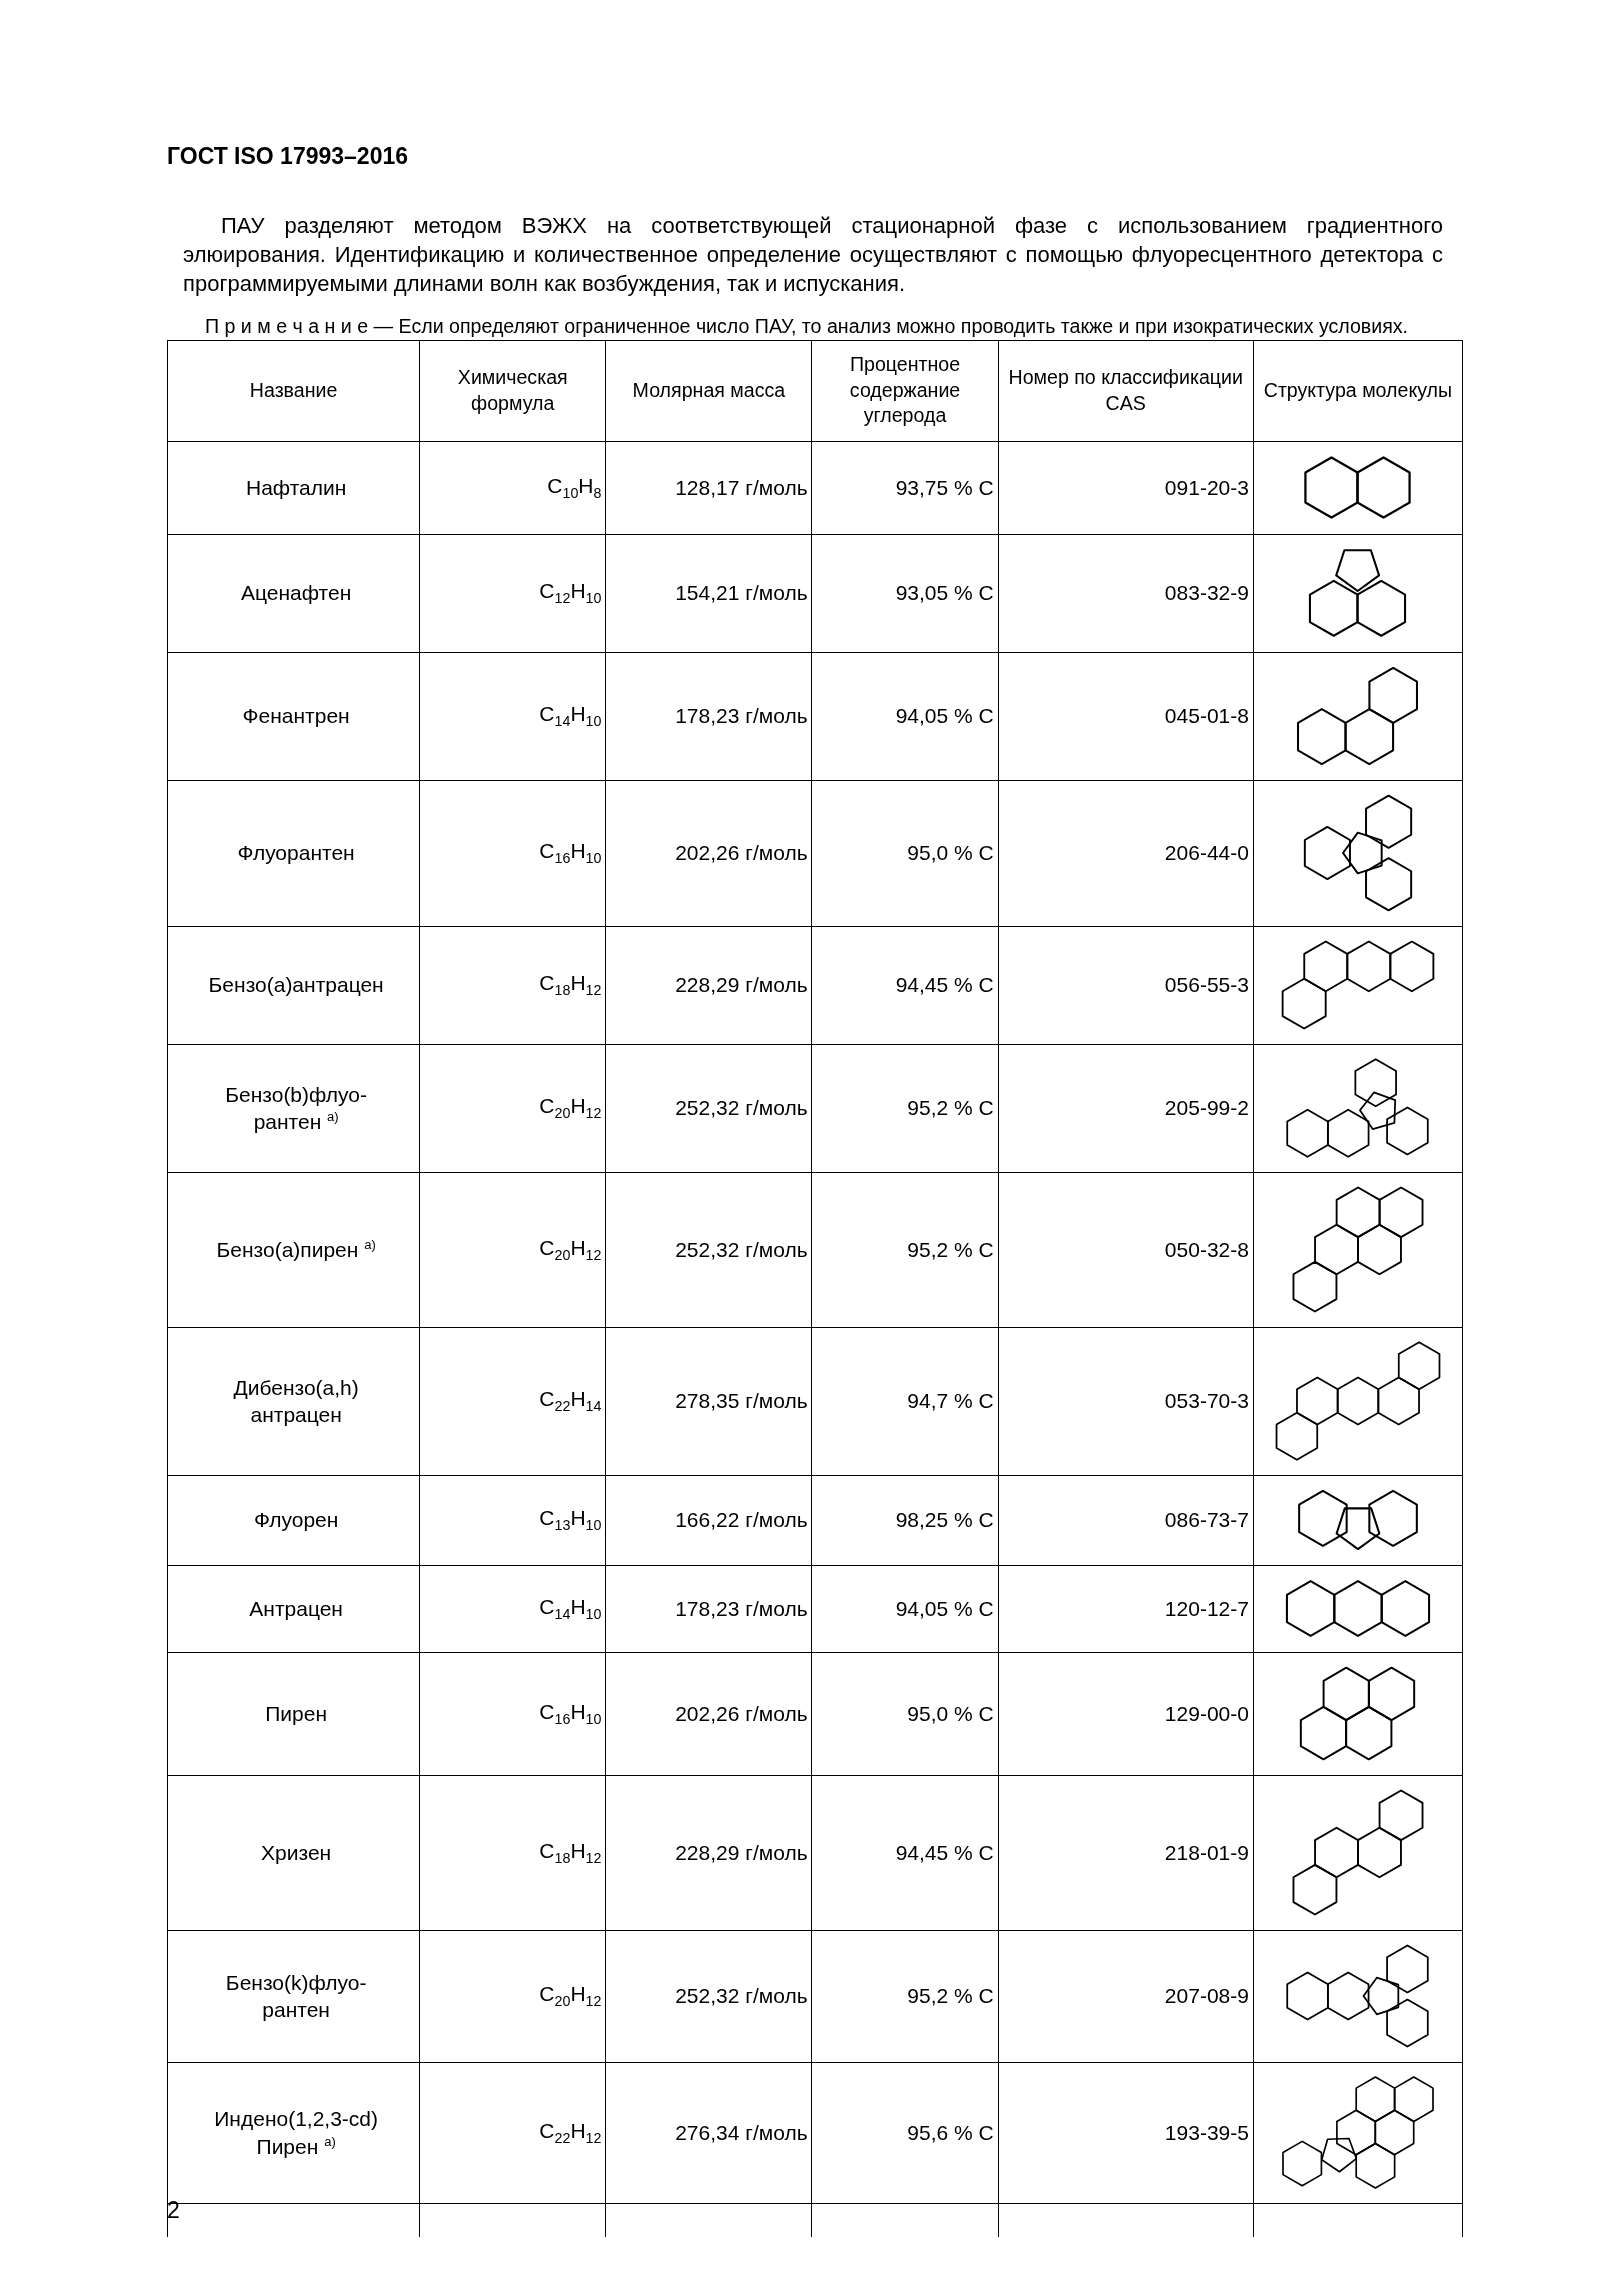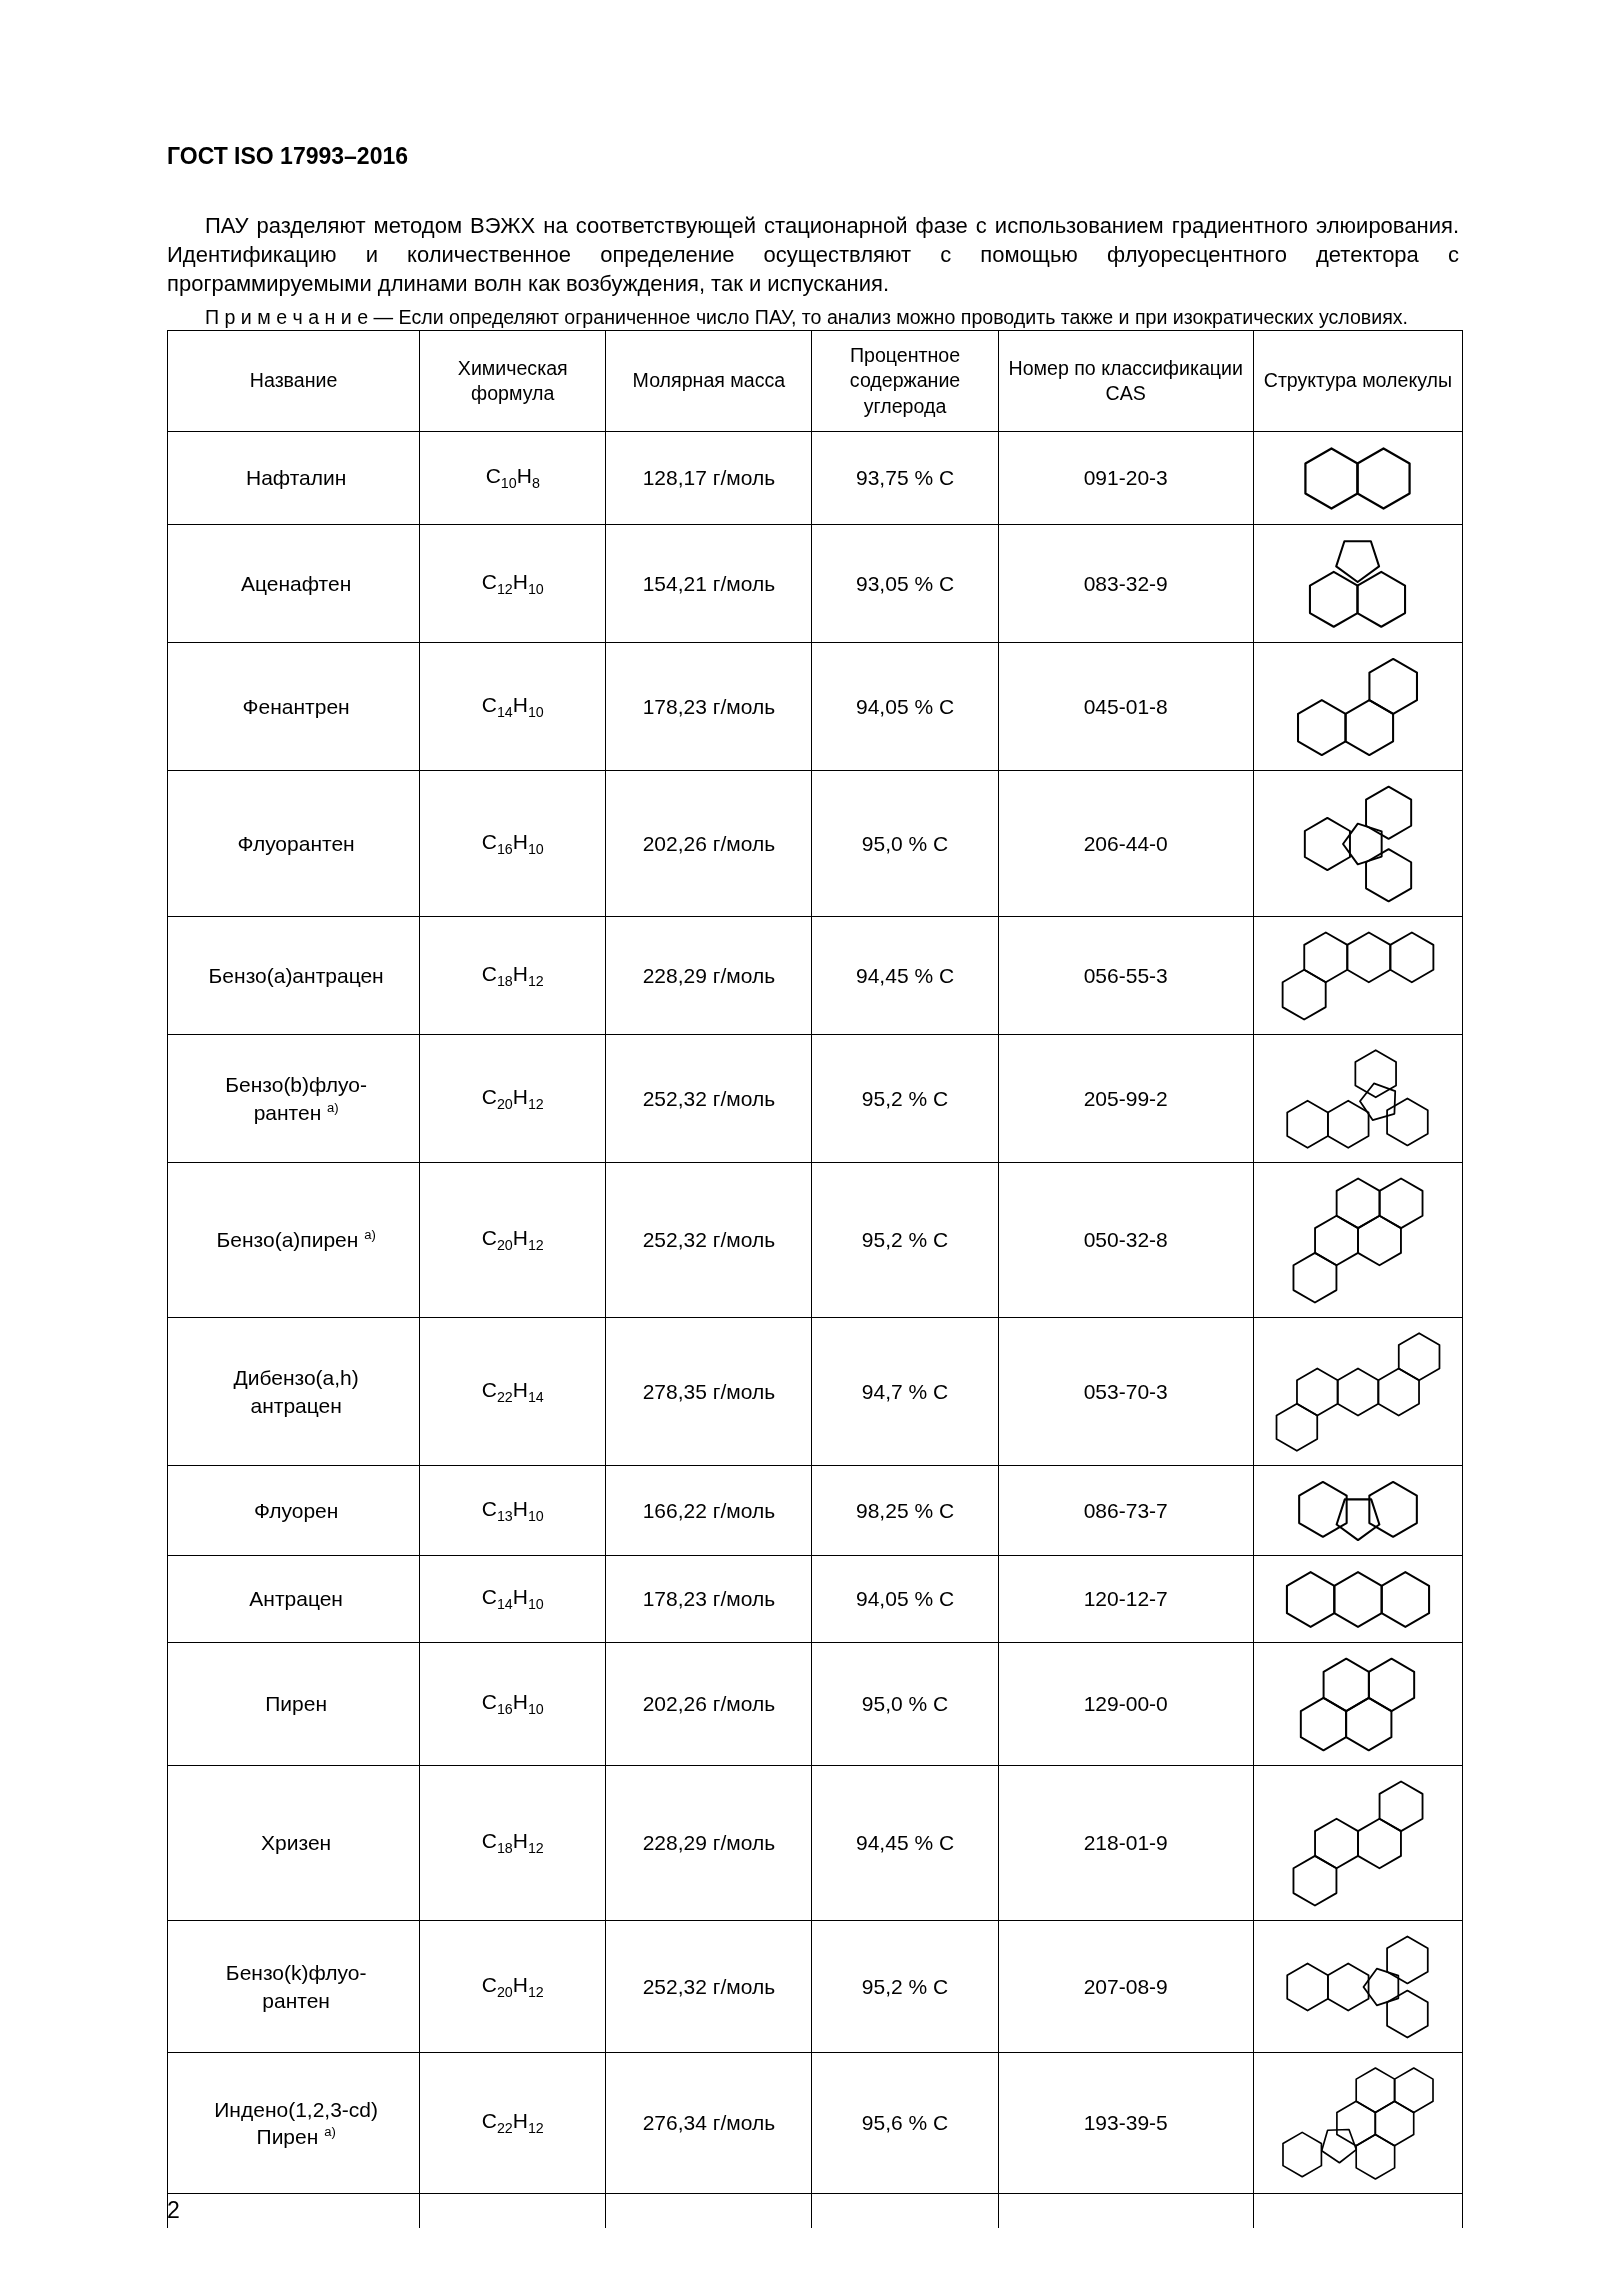--- a/index.html
+++ b/index.html
@@ -9,40 +9,40 @@
     background: #ffffff; color: #000;
     font-family: "Liberation Sans", sans-serif;
     position: relative;
   }
   .page { position: absolute; inset: 0; padding: 143px 164px 0 167px; }
 
   .doc-header { font-size: 23px; font-weight: bold; margin-bottom: 41px; }
 
   .intro {
     font-size: 22px; line-height: 1.32; text-align: justify;
-    text-indent: 38px; margin: 0;
+    text-indent: 38px; margin: 16px;
   }
   .note {
     font-size: 19.6px; line-height: 1.3; text-align: justify;
     text-indent: 38px; margin: 6.5px 0 0 0;
   }
 
   .caption { font-size: 19.6px; margin: 27.5px 0 9.2px 1.3px; }
 
   table.pah {
     border-collapse: collapse; table-layout: fixed; width: 1296px;
     font-size: 21px;
   }
   table.pah th, table.pah td { border: 1.3px solid #000; vertical-align: middle; }
   table.pah th {
     font-size: 19.6px; font-weight: normal; text-align: center;
     padding: 11.8px 6.5px; line-height: 1.3; height: 84px;
   }
   td.c-name  { text-align: center; padding: 10.5px 7.9px 10.5px 13px; line-height: 1.3; }
-  td.c-formula, td.c-mass, td.c-pct, td.c-cas { text-align: center; padding: 6.5px 3.9px; }
+  td.c-formula, td.c-mass, td.c-pct, td.c-cas { text-align: right; padding: 6.5px 3.9px; }
   td.c-struct { text-align: center; padding: 10.5px 5.2px; }
   td.c-struct svg { display: block; margin: 0 auto; }
 
   sub { font-size: 68%; }
   sup { font-size: 62%; }
 
   tbody.rows td { height: 79px; }
   tbody.cut td { height: 34px; border-bottom: none; }
 
   .page-number {

